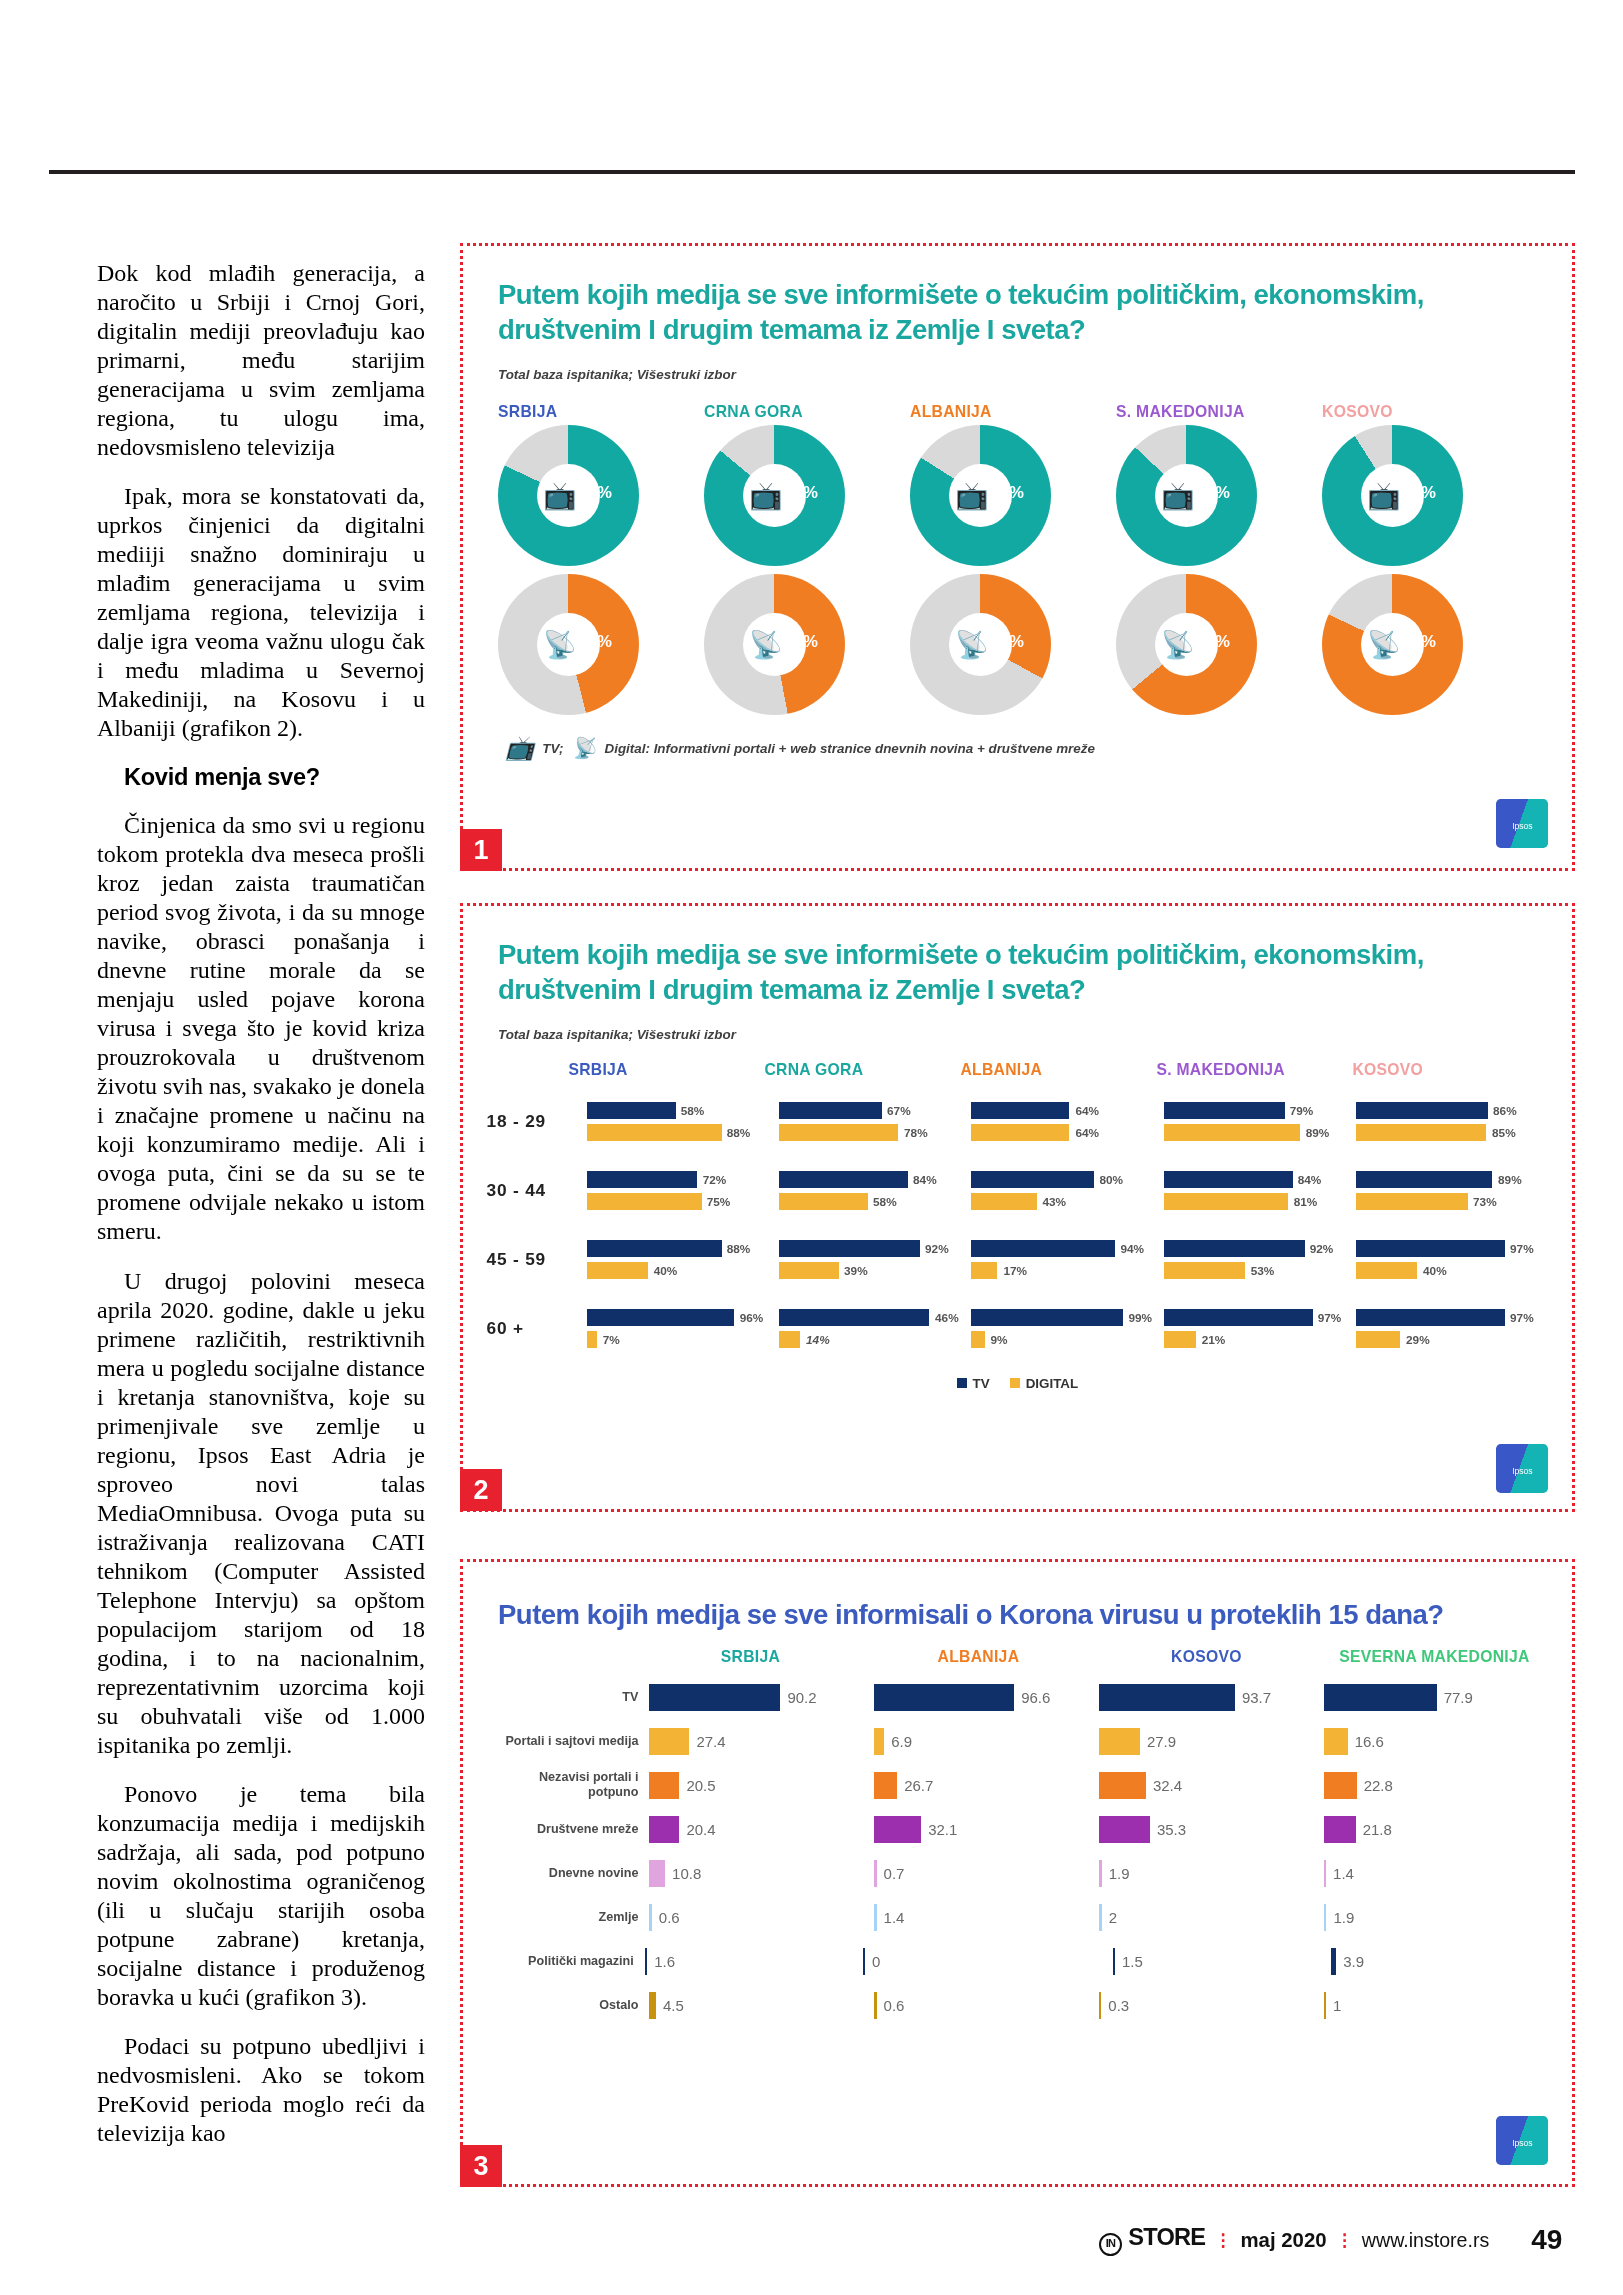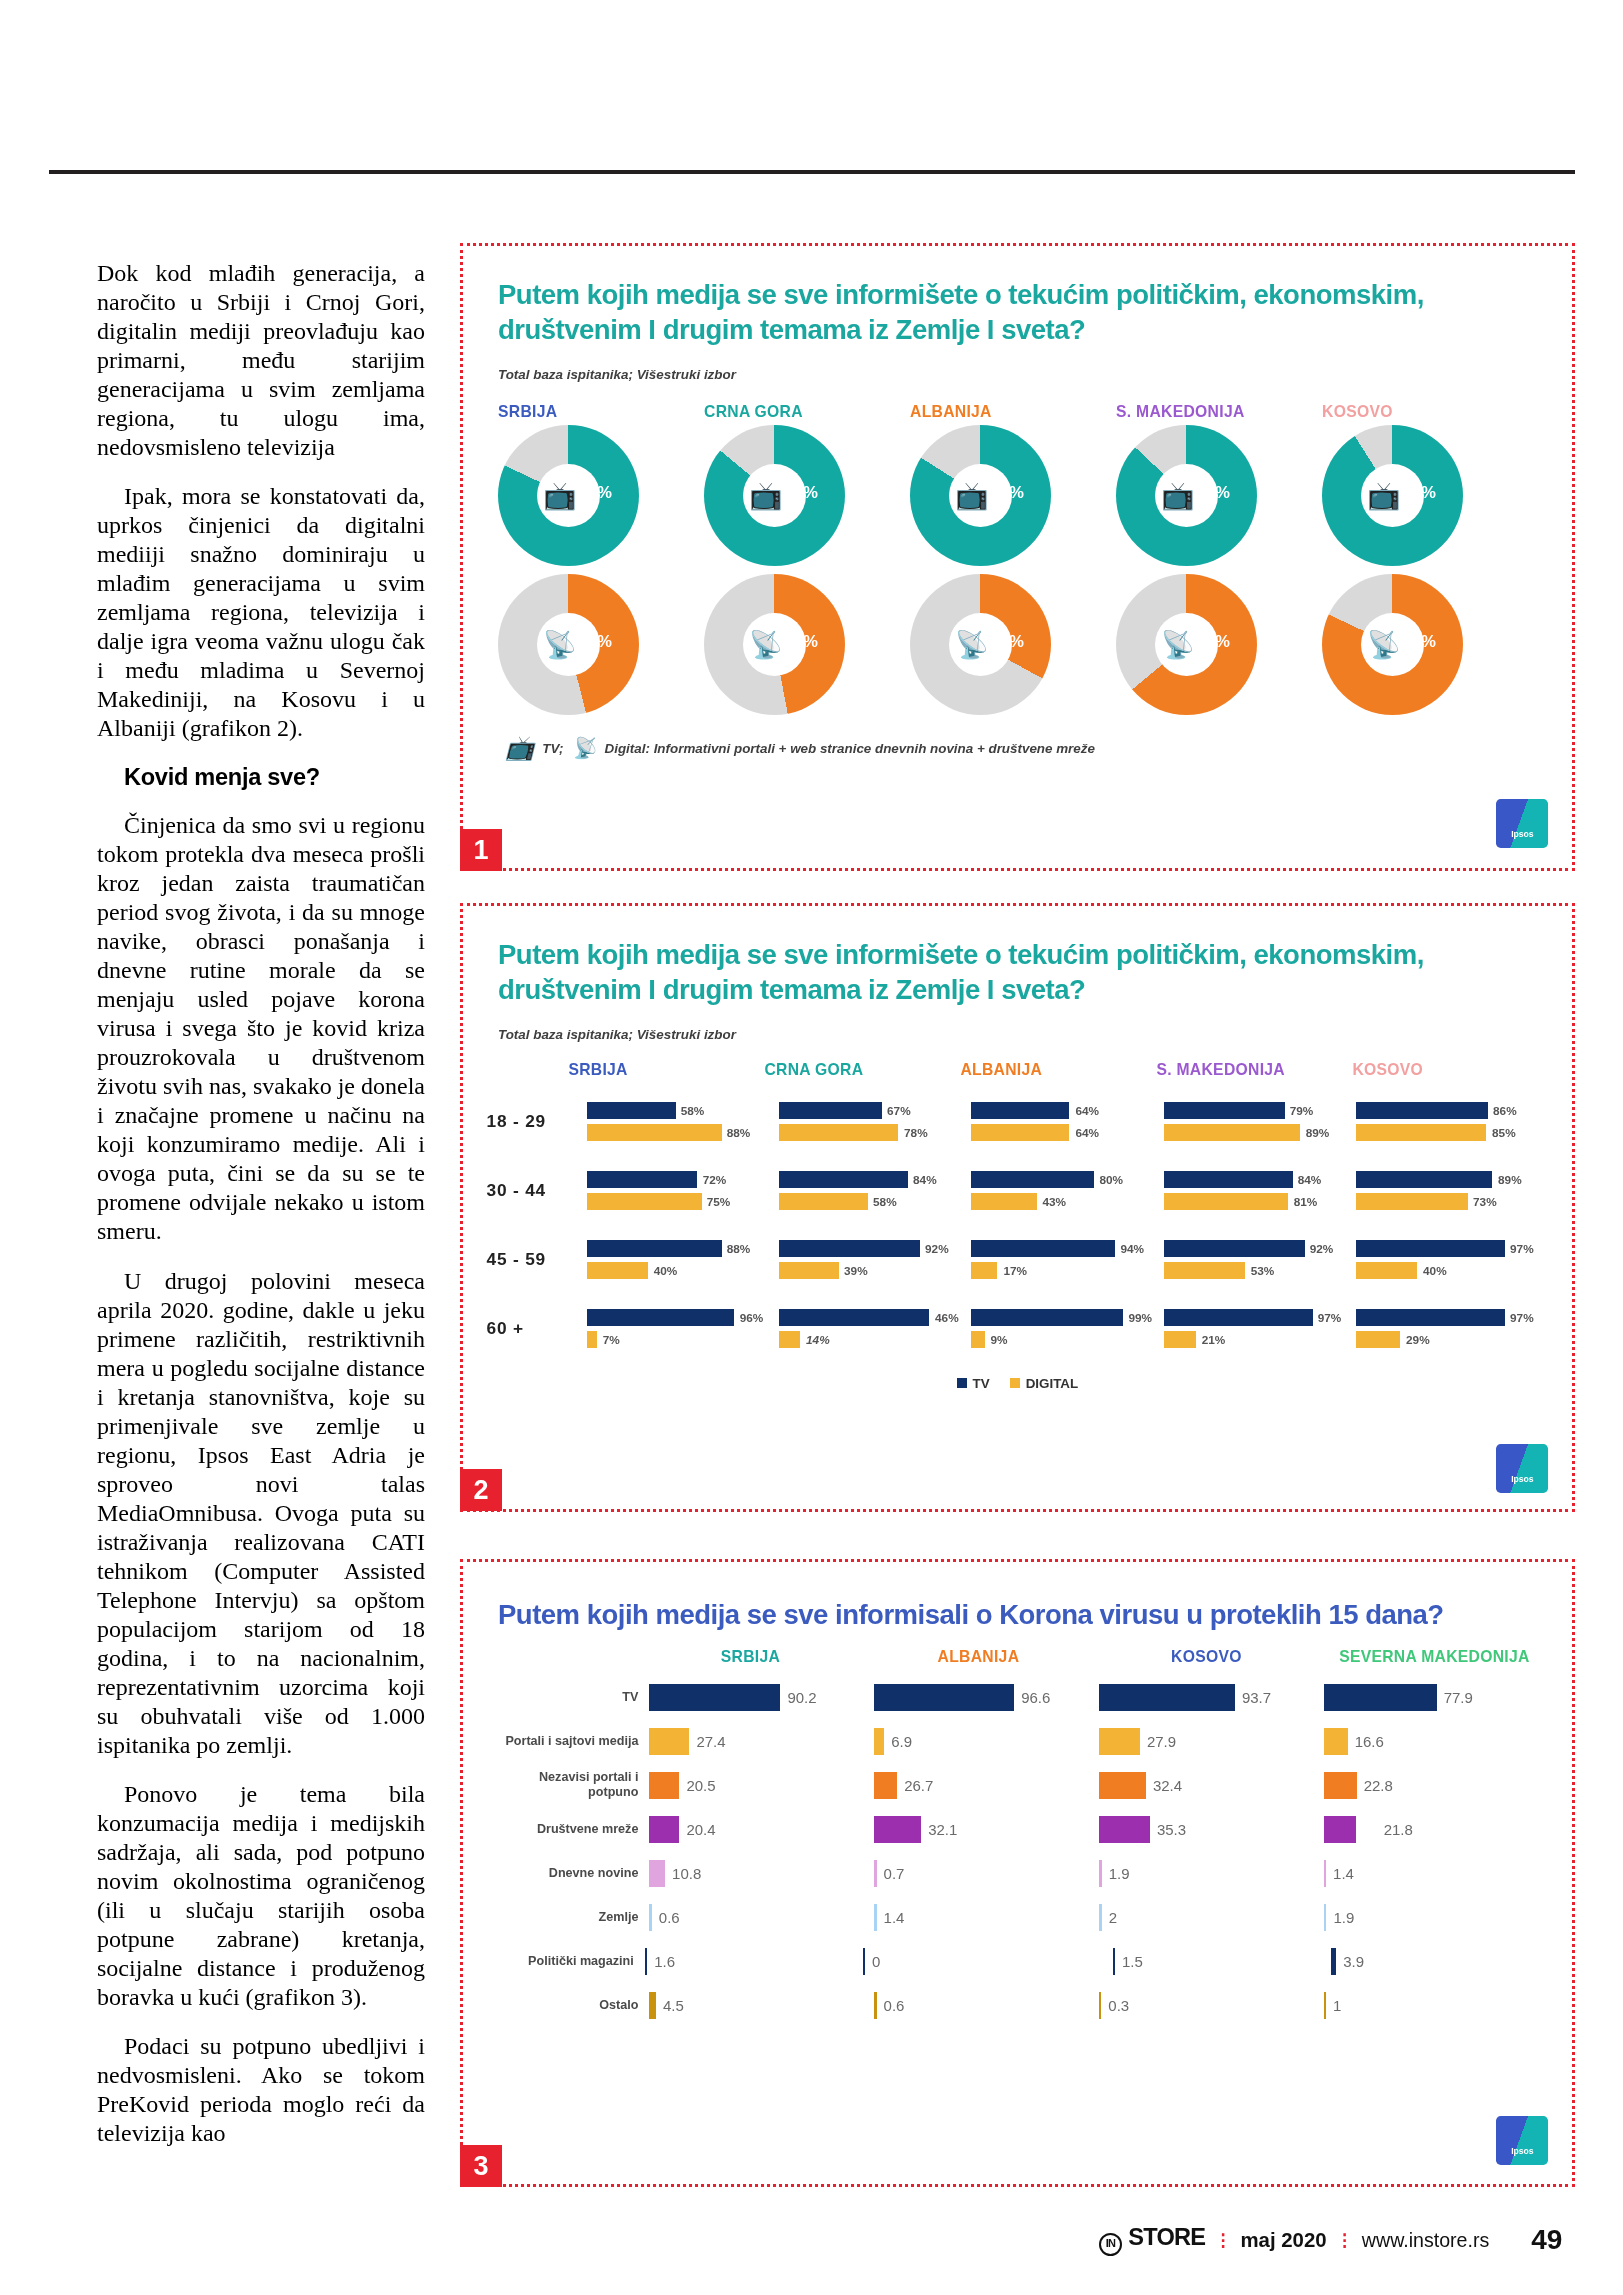--- a/index.html
+++ b/index.html
@@ -62,22 +62,22 @@
             font-size:13.4px;font-weight:bold;color:#333;}
   .sw{display:inline-block;width:10.2px;height:10.2px;margin-right:5.5px;}
 
   
   .c3lbl{font-size:12.6px;font-weight:bold;color:#4a4a4a;text-align:right;line-height:15px;}
   .c3bar{height:27px;}
   .c3val{font-size:15px;color:#6a6a6a;}
 
   .ipsos{position:absolute;width:52px;height:49px;border-radius:4.7px;
          background:linear-gradient(110deg,#3a57c8 0 46%,#15b4b4 46% 100%);
-         color:#fff;font-size:8.6px;font-weight:bold;display:flex;align-items:flex-end;
-         justify-content:center;padding-bottom:9px;box-sizing:border-box;}
+         color:#fff;font-size:8.6px;font-weight:normal;display:flex;align-items:flex-end;
+         justify-content:center;padding-bottom:17px;box-sizing:border-box;}
 
   
   .footer{position:absolute;left:1099px;top:2222px;width:487px;height:36px;
           display:flex;align-items:center;font-family:"Liberation Sans",sans-serif;}
   .f-logo{font-weight:bold;font-size:23.6px;letter-spacing:-0.8px;color:#111;}
   .f-dots{color:#e8212e;font-weight:bold;margin:0 9.4px;letter-spacing:-0.8px;font-size:17.3px;}
   .f-mid{font-weight:bold;font-size:20.4px;color:#111;}
   .f-url{font-size:19.6px;color:#111;}
   .f-pg{font-weight:bold;font-size:28px;color:#111;margin-left:42px;}
   .circ-in{display:inline-block;width:19px;height:19px;border:2.4px solid #111;border-radius:50%;
@@ -431,21 +431,21 @@
             <span class="c3val" style="margin-left: 7px;">20.4</span>
           </div>
           <div style="width: 228px; display: flex; align-items: center;">
             <div class="c3bar" style="background: rgb(155, 47, 174); width: 47px;"></div>
             <span class="c3val" style="margin-left: 7px;">32.1</span>
           </div>
           <div style="width: 228px; display: flex; align-items: center;">
             <div class="c3bar" style="background: rgb(155, 47, 174); width: 51px;"></div>
             <span class="c3val" style="margin-left: 7px;">35.3</span>
           </div>
-          <div style="width: 228px; display: flex; align-items: center; gap: 21px;">
+          <div style="width: 228px; display: flex; align-items: center;">
             <div class="c3bar" style="background: rgb(155, 47, 174); width: 32px;"></div>
             <span class="c3val" style="margin-left: 7px;">21.8</span>
           </div>
         </div>
         <div style="display: flex; align-items: center; height: 44px;">
           <div class="c3lbl" style="width: 154px; padding-right: 11px;">Dnevne novine</div>
           <div style="width: 228px; display: flex; align-items: center;">
             <div class="c3bar" style="background: rgb(224, 165, 222); width: 15.7px;"></div>
             <span class="c3val" style="margin-left: 7px;">10.8</span>
           </div>

